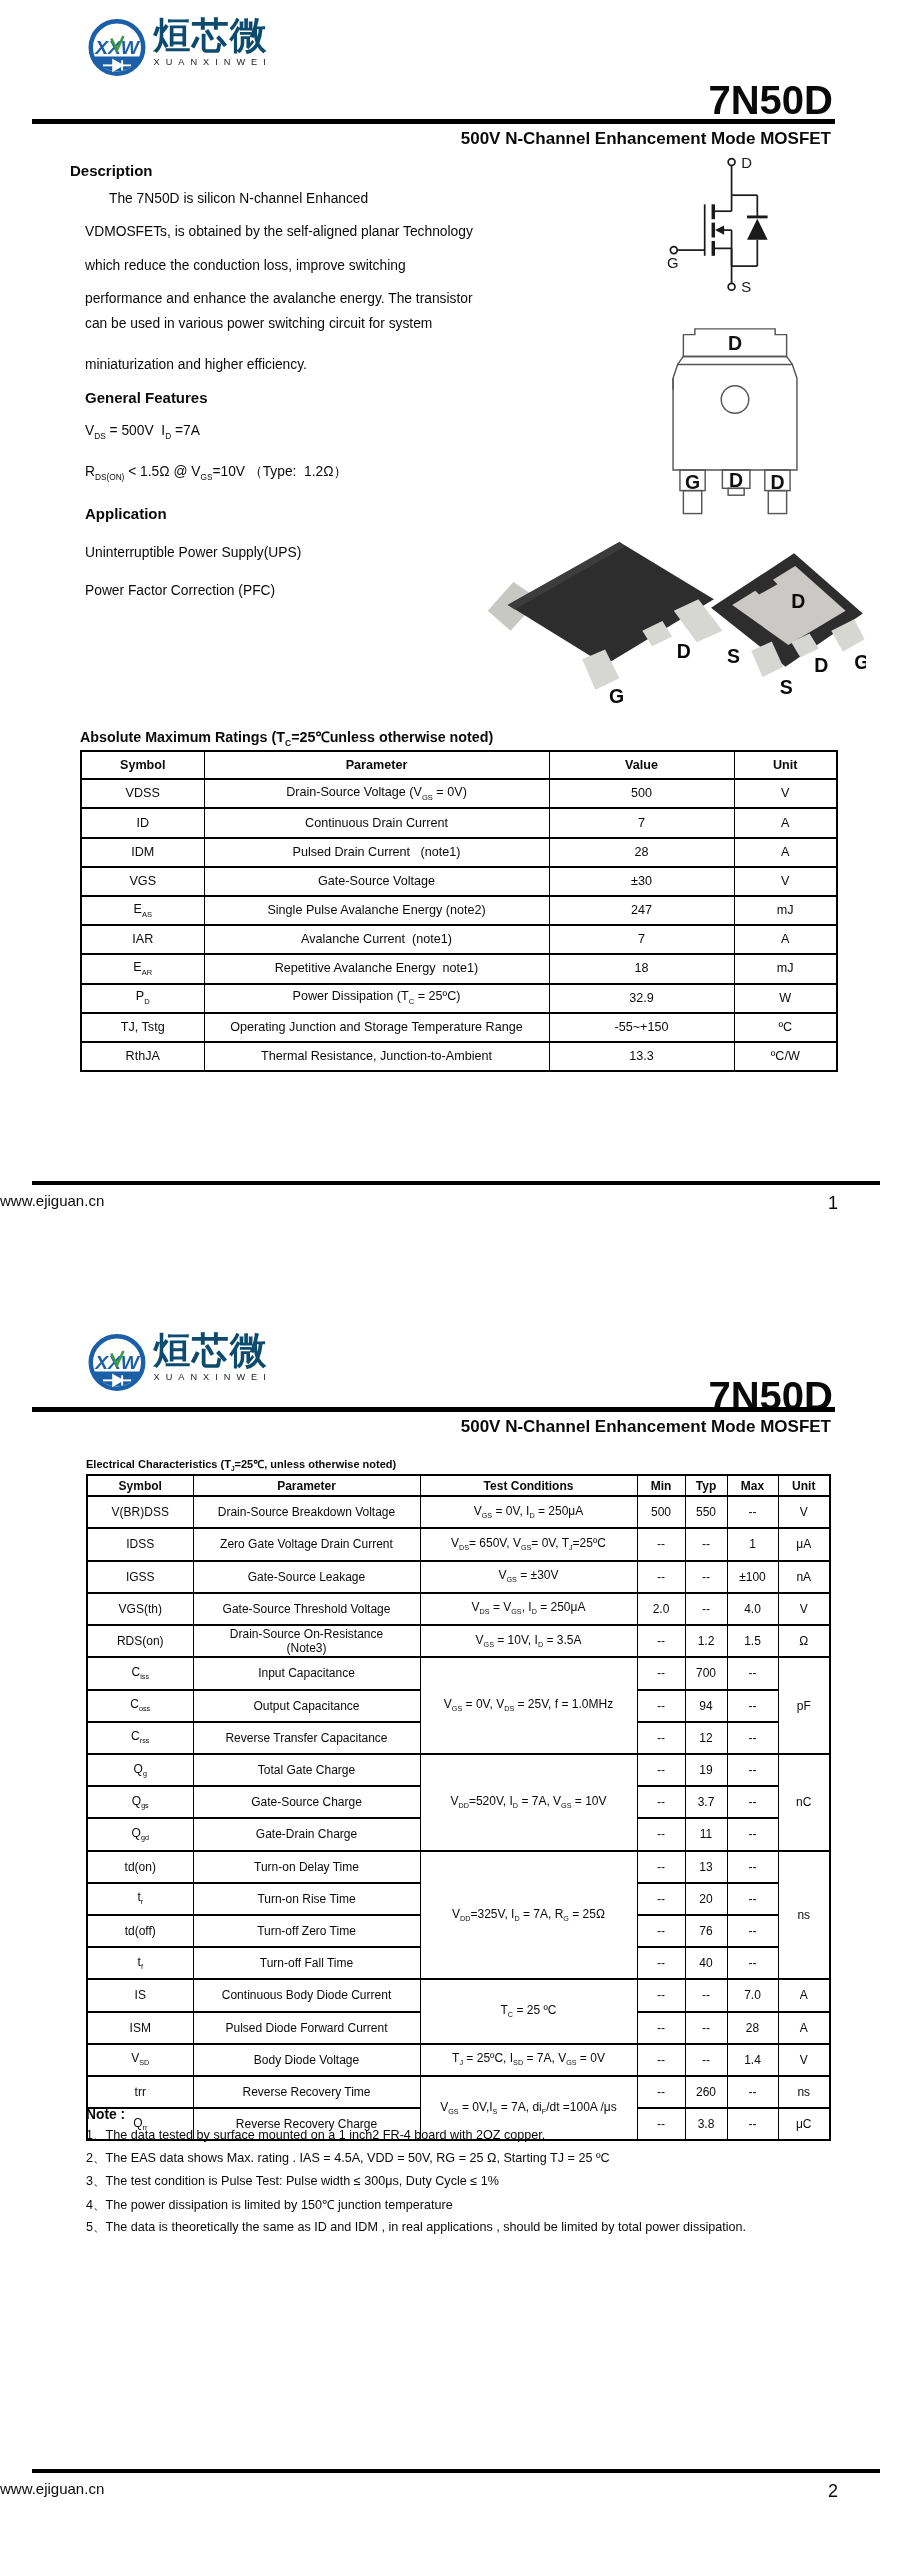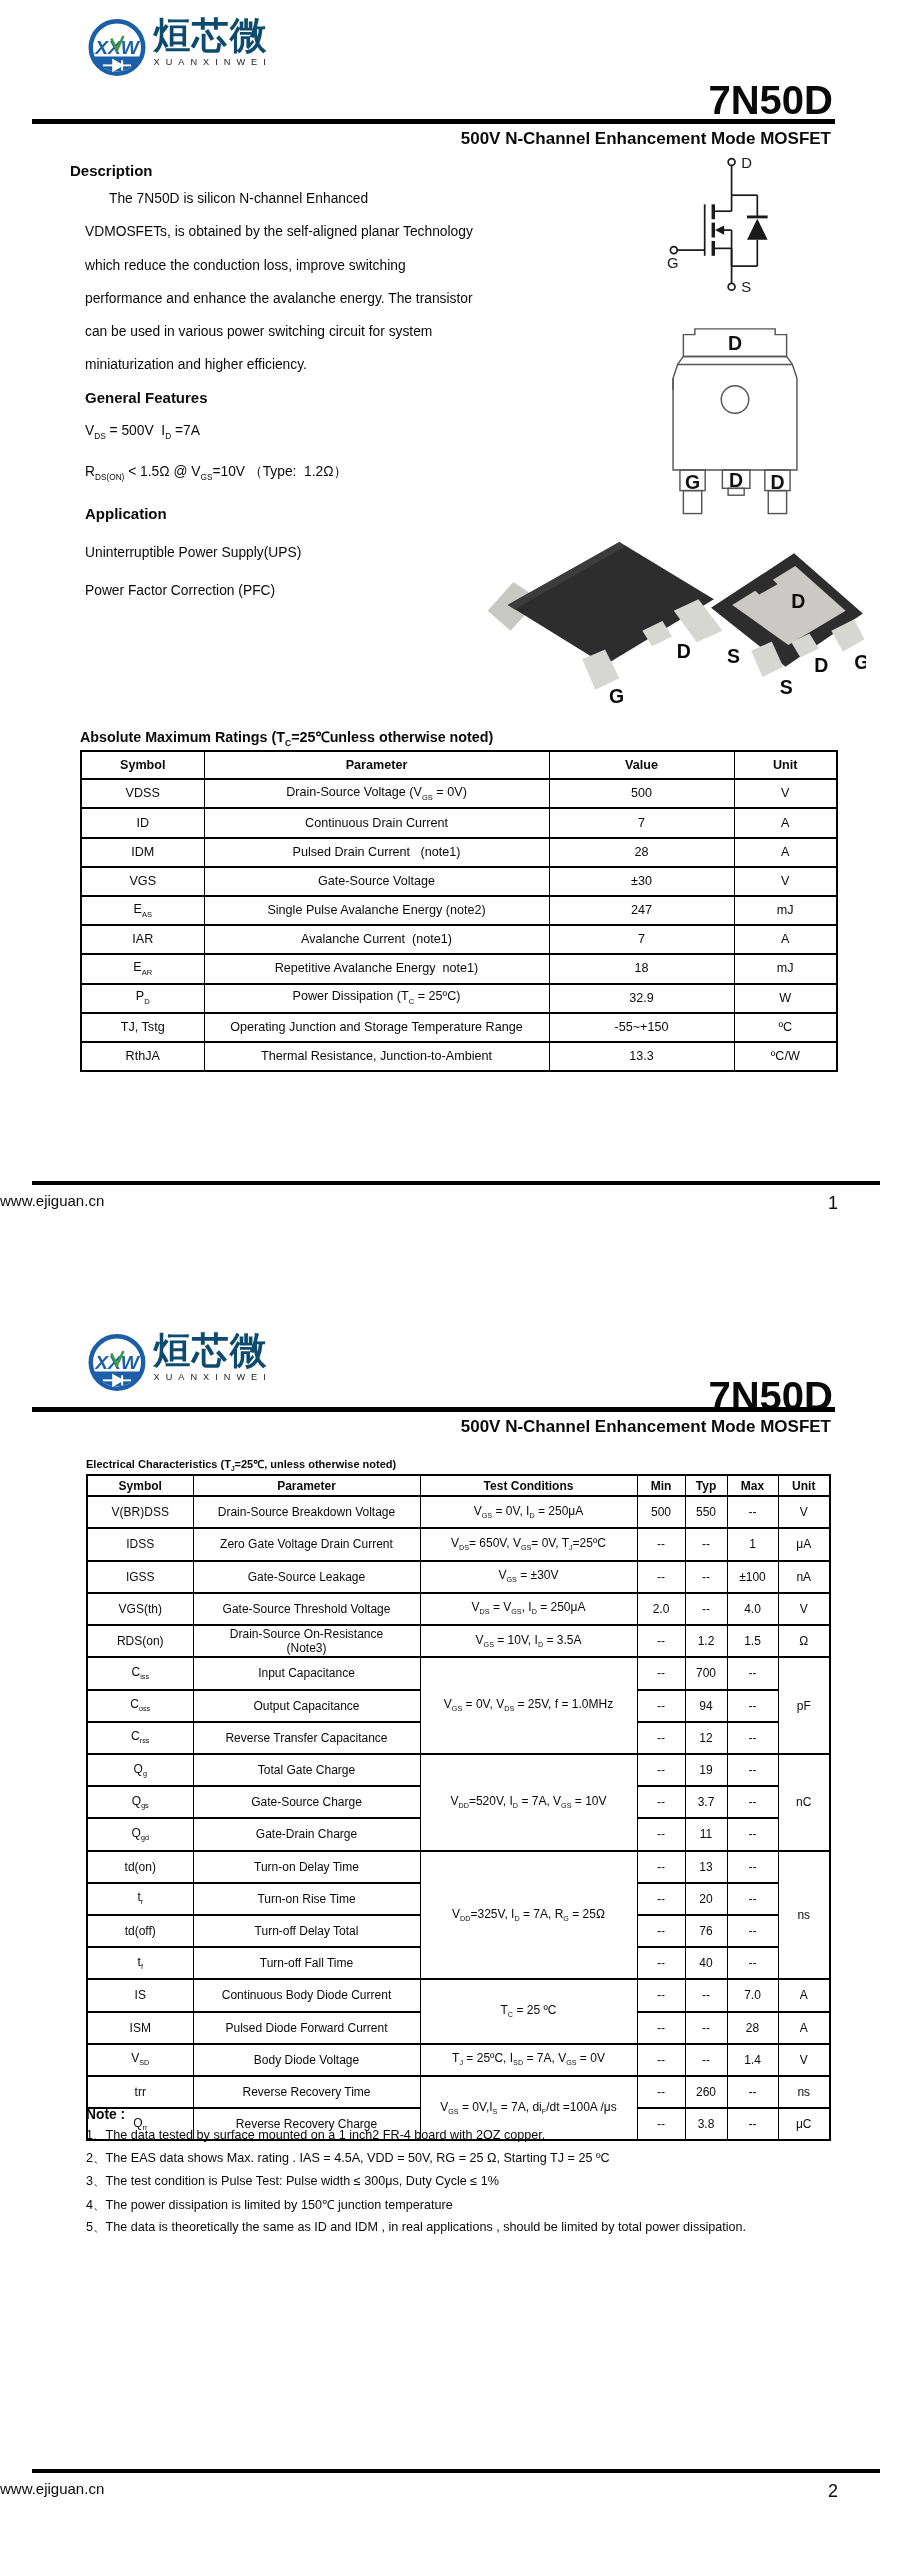--- a/index.html
+++ b/index.html
@@ -77,21 +77,21 @@
 
   <div class="part-number">7N50D</div>
   <div class="h-rule"></div>
   <div class="subtitle">500V N-Channel Enhancement Mode MOSFET</div>
 
   <div class="abs sec-h" style="left:70px;top:162px">Description</div>
   <div class="abs b-line indent" style="left:85px;top:191px">The 7N50D is silicon N-channel Enhanced</div>
   <div class="abs b-line" style="left:85px;top:224px">VDMOSFETs, is obtained by the self-aligned planar Technology</div>
   <div class="abs b-line" style="left:85px;top:258px">which reduce the conduction loss, improve switching</div>
   <div class="abs b-line" style="left:85px;top:291px">performance and enhance the avalanche energy. The transistor</div>
-  <div class="abs b-line" style="left:85px;top:324px">can be used in various power switching circuit for system</div>
+  <div class="abs b-line" style="left:85px;top:316px">can be used in various power switching circuit for system</div>
   <div class="abs b-line" style="left:85px;top:357px">miniaturization and higher efficiency.</div>
 
   <div class="abs sec-h" style="left:85px;top:389px">General Features</div>
   <div class="abs b-line" style="left:85px;top:423px">V<sub>DS</sub> = 500V&nbsp; I<sub>D</sub> =7A</div>
   <div class="abs b-line" style="left:85px;top:463px">R<sub>DS(ON)</sub> &lt; 1.5Ω @ V<sub>GS</sub>=10V （Type:&nbsp; 1.2Ω）</div>
 
   <div class="abs sec-h" style="left:85px;top:505px">Application</div>
   <div class="abs b-line" style="left:85px;top:545px">Uninterruptible Power Supply(UPS)</div>
   <div class="abs b-line" style="left:85px;top:583px">Power Factor Correction (PFC)</div>
 
@@ -418,21 +418,21 @@
         </tr>
     <tr>
           <td>t<sub>r</sub></td>
           <td>Turn-on Rise Time</td>
           <td>--</td>
           <td>20</td>
           <td>--</td>
         </tr>
     <tr>
           <td>td(off)</td>
-          <td>Turn-off Delay Total</td>
+          <td>Turn-off Zero Time</td>
           <td>--</td>
           <td>76</td>
           <td>--</td>
         </tr>
     <tr>
           <td>t<sub>f</sub></td>
           <td>Turn-off Fall Time</td>
           <td>--</td>
           <td>40</td>
           <td>--</td>

